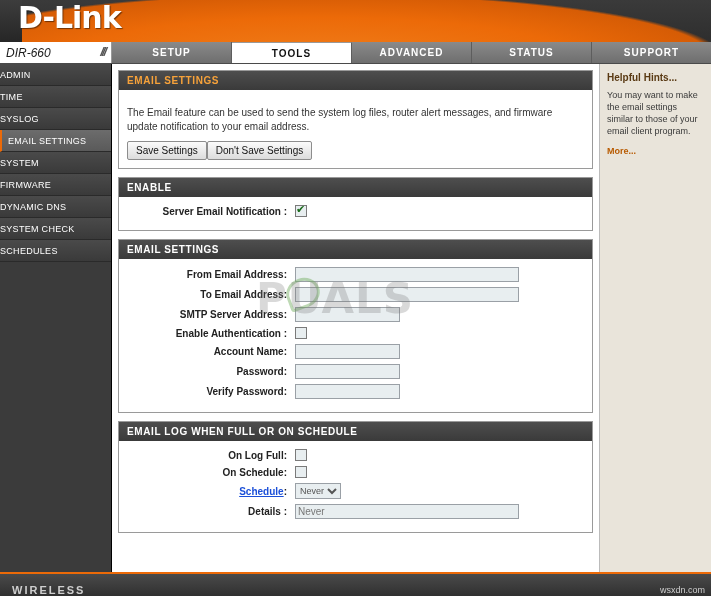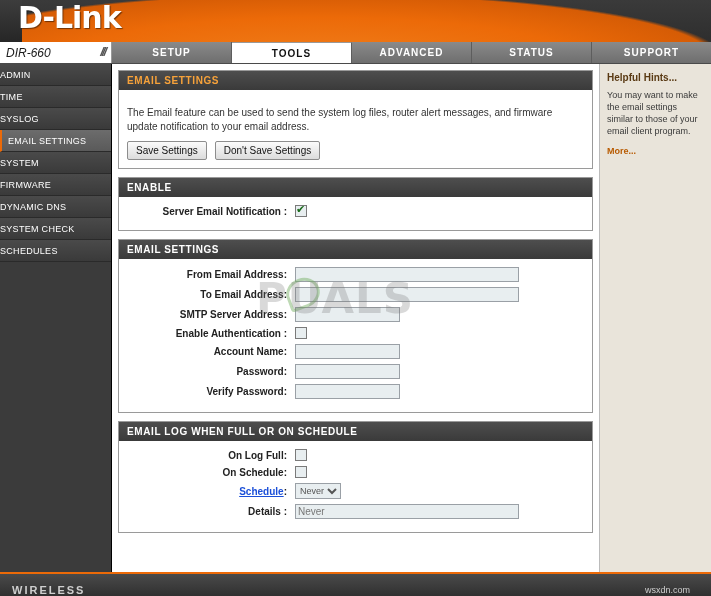--- a/index.html
+++ b/index.html
@@ -172,21 +172,21 @@
   }
   .panel-head.orange { color: #f7a23a; }
   .panel-body { padding: 8px; }
 
   .intro {
     font-size: 10px;
     color: #333;
     line-height: 1.35;
     margin: 8px 0 8px 0;
   }
-  .btn-row { display:flex; gap: 8px; }
+  .btn-row { display:flex; }
   .btn {
     font-size: 10px;
     font-family: "Liberation Sans", sans-serif;
     padding: 3px 8px;
     background: linear-gradient(180deg,#fbfbfb,#dcdcdc);
     border: 1px solid #8d8d8d;
     border-radius: 2px;
     color: #111;
     cursor: pointer;
   }
@@ -276,21 +276,21 @@
   }
   .footer-text {
     color: #cfcfcf;
     font-size: 11px;
     font-weight: bold;
     letter-spacing: 2px;
     padding-left: 12px;
   }
   .footer-credit {
     position: absolute;
-    right: 21px;
+    right: 6px;
     bottom: 1px;
     font-size: 9px;
     color: #cfcfcf;
   }
 </style>
 </head>
 <body>
 
 <div class="banner">
   <div class="banner-orange"></div>

